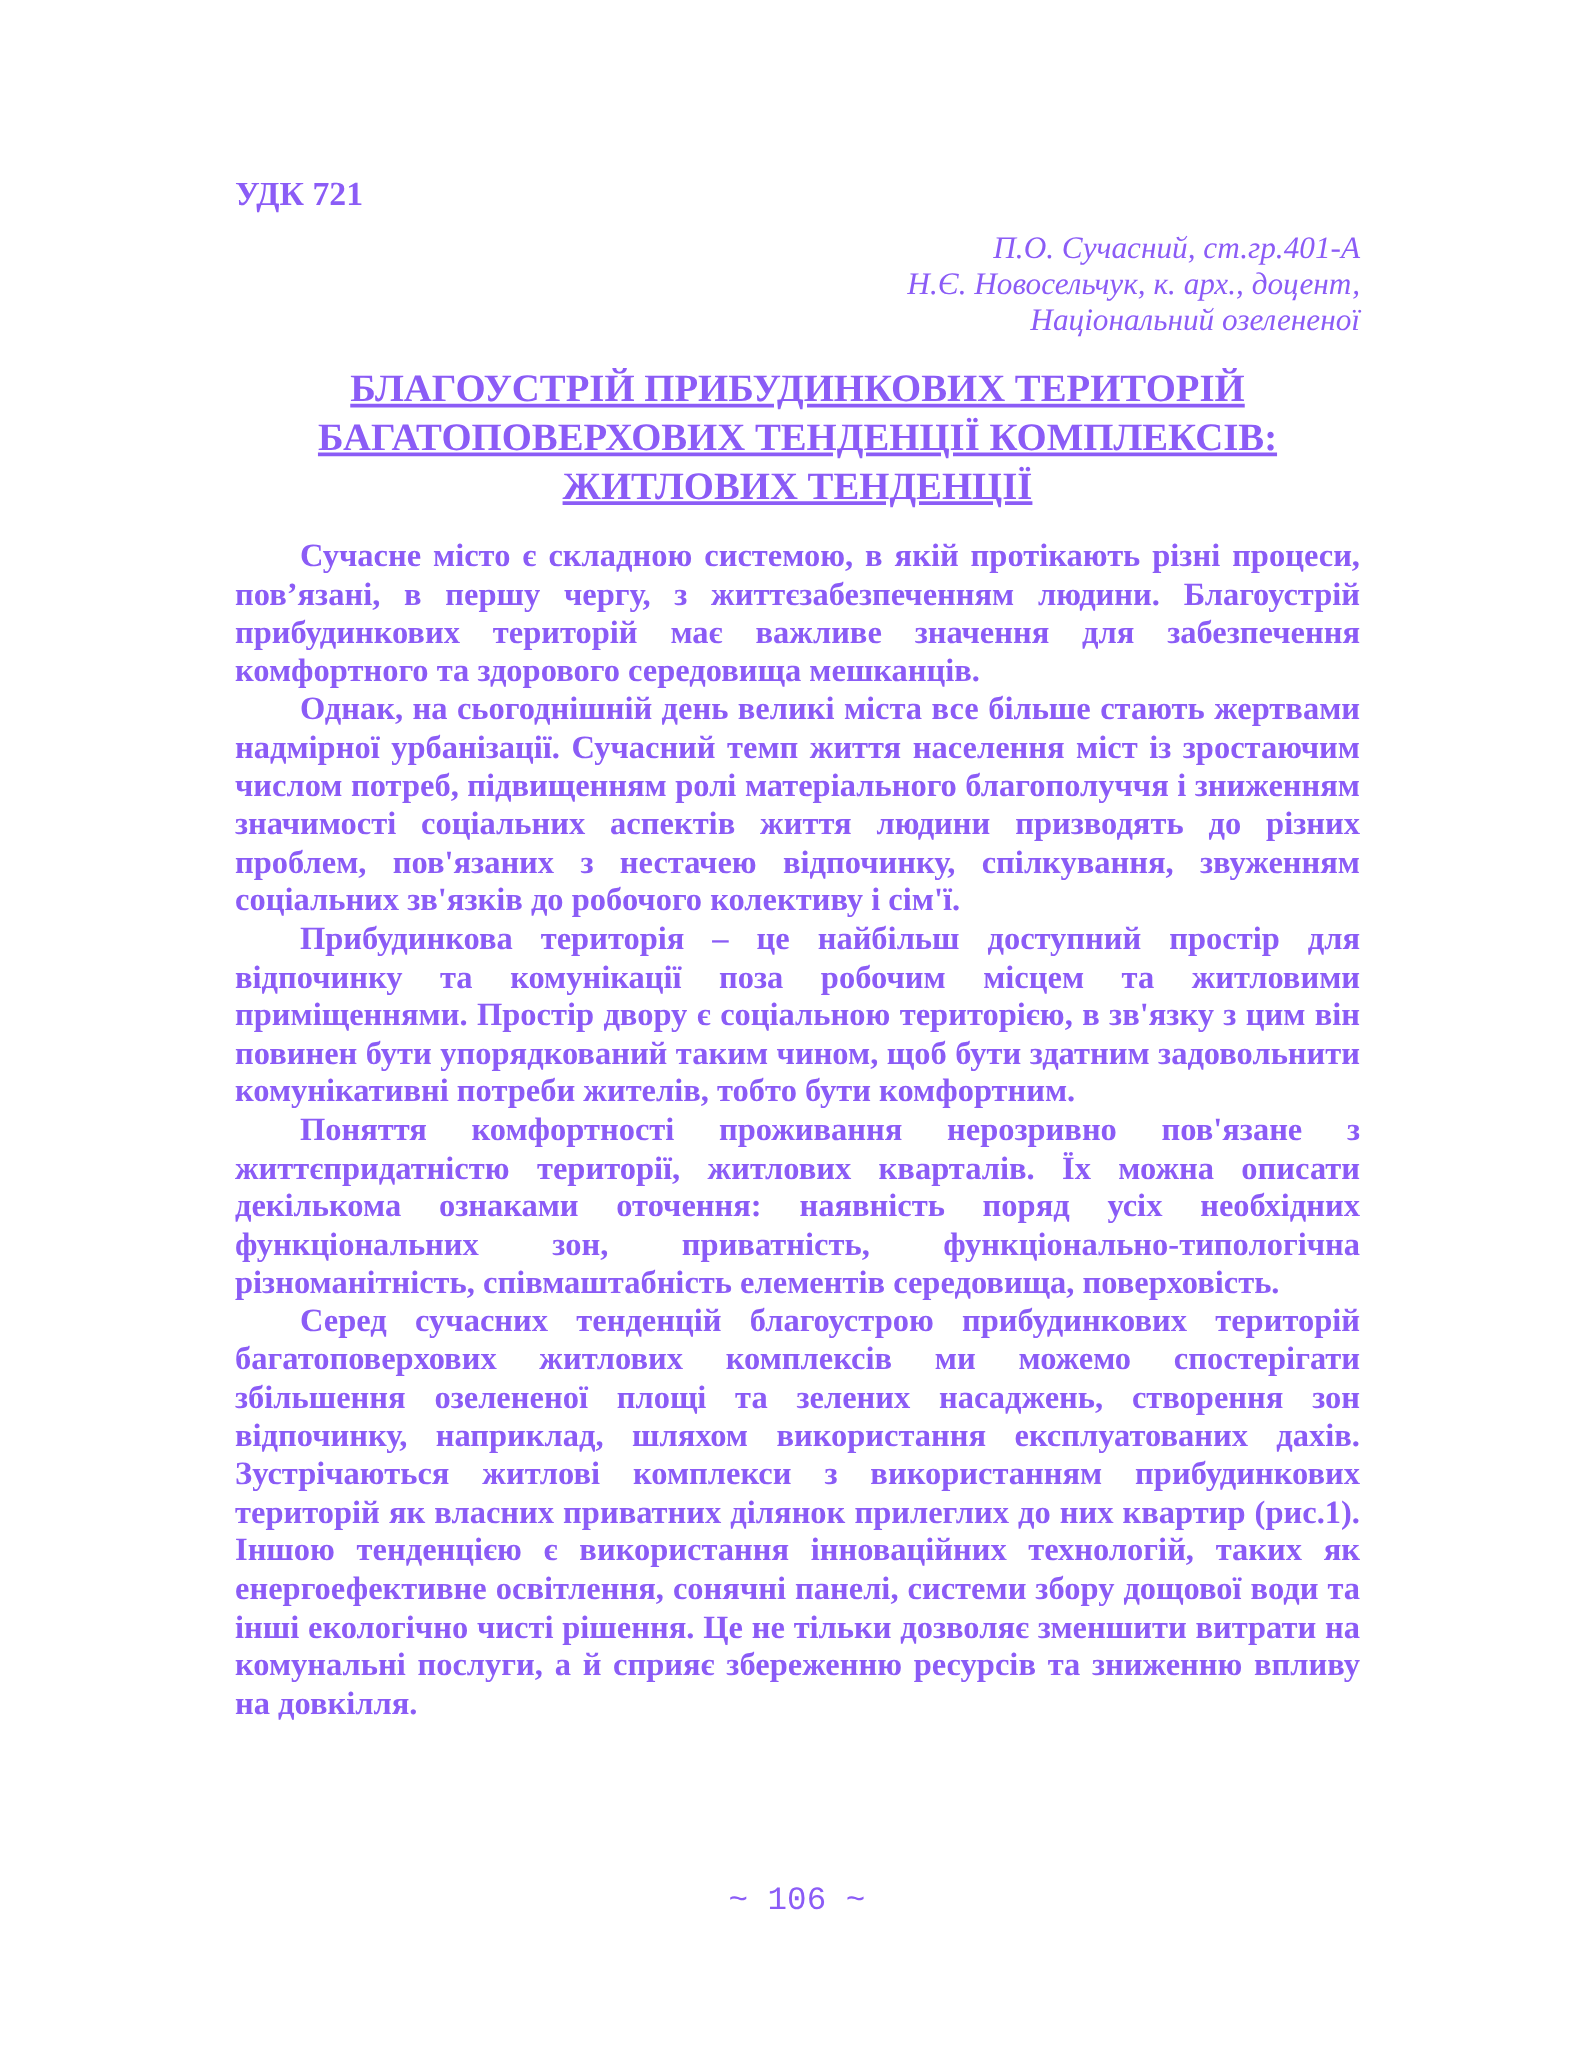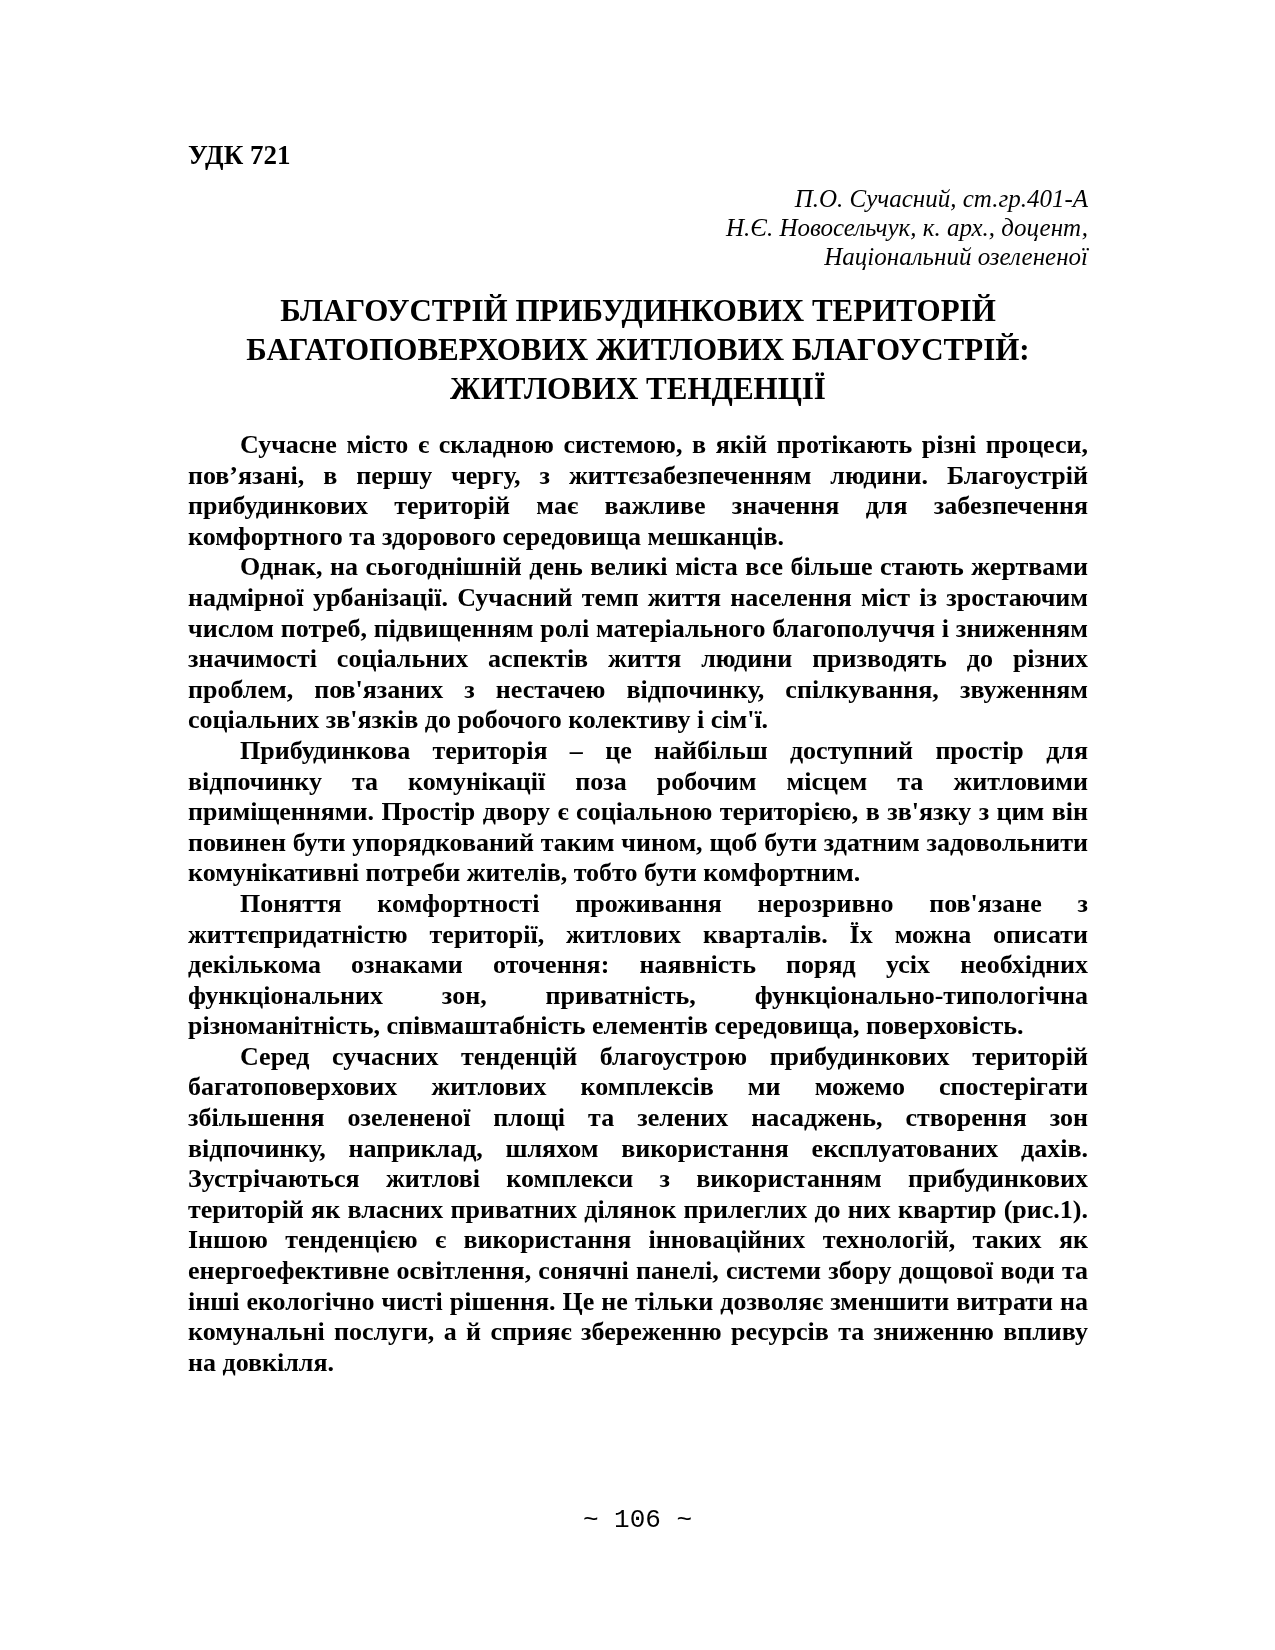--- a/index.html
+++ b/index.html
@@ -5,21 +5,21 @@
   html, body {
     margin: 0;
     padding: 0;
     background: #ffffff;
   }
   .page {
     position: relative;
     width: 1275px;
     height: 1650px;
     background: #ffffff;
-    color: #000000;
+    color: #8b5cf6;
     font-family: "Liberation Serif", "DejaVu Serif", serif;
     overflow: hidden;
   }
   .content {
     position: absolute;
     left: 188px;
     top: 140px;
     width: 900px;
   }
   .udc {
@@ -33,20 +33,21 @@
     font-style: italic;
     font-size: 25px;
     line-height: 29px;
   }
   .title {
     margin: 20px 0 0 0;
     text-align: center;
     font-weight: bold;
     font-size: 31px;
     line-height: 39px;
+    text-decoration: underline;
   }
   .body-text {
     margin-top: 22px;
     font-size: 26px;
     line-height: 30.6px;
     text-align: justify;
   }
   .body-text p {
     margin: 0;
     padding: 0;
@@ -73,21 +74,21 @@
     <div class="udc">УДК 721</div>
 
     <div class="authors">
       <div>П.О. Сучасний, ст.гр.401-А</div>
       <div>Н.Є. Новосельчук, к. арх., доцент,</div>
       <div>Національний озелененої</div>
     </div>
 
     <div class="title">
       <div>БЛАГОУСТРІЙ ПРИБУДИНКОВИХ ТЕРИТОРІЙ</div>
-      <div>БАГАТОПОВЕРХОВИХ ЖИТЛОВИХ БЛАГОУСТРІЙ:</div>
+      <div>БАГАТОПОВЕРХОВИХ ТЕНДЕНЦІЇ КОМПЛЕКСІВ:</div>
       <div>ЖИТЛОВИХ ТЕНДЕНЦІЇ</div>
     </div>
 
     <div class="body-text">
       <p>Сучасне місто є складною системою, в якій протікають різні процеси, пов’язані, в першу чергу, з життєзабезпеченням людини. Благоустрій прибудинкових територій має важливе значення для забезпечення комфортного та здорового середовища мешканців.</p>
       <p>Однак, на сьогоднішній день великі міста все більше стають жертвами надмірної урбанізації. Сучасний темп життя населення міст із зростаючим числом потреб, підвищенням ролі матеріального благополуччя і зниженням значимості соціальних аспектів життя людини призводять до різних проблем, пов'язаних з нестачею відпочинку, спілкування, звуженням соціальних зв'язків до робочого колективу і сім'ї.</p>
       <p>Прибудинкова територія – це найбільш доступний простір для відпочинку та комунікації поза робочим місцем та житловими приміщеннями. Простір двору є соціальною територією, в зв'язку з цим він повинен бути упорядкований таким чином, щоб бути здатним задовольнити комунікативні потреби жителів, тобто бути комфортним.</p>
       <p>Поняття комфортності проживання нерозривно пов'язане з життєпридатністю території, житлових кварталів. Їх можна описати декількома ознаками оточення: наявність поряд усіх необхідних функціональних зон, приватність, функціонально-типологічна різноманітність, співмаштабність елементів середовища, поверховість.</p>
       <p>Серед сучасних тенденцій благоустрою прибудинкових територій багатоповерхових житлових комплексів ми можемо спостерігати збільшення озелененої площі та зелених насаджень, створення зон відпочинку, наприклад, шляхом використання експлуатованих дахів. Зустрічаються житлові комплекси з використанням прибудинкових територій як власних приватних ділянок прилеглих до них квартир (рис.1). Іншою тенденцією є використання інноваційних технологій, таких як енергоефективне освітлення, сонячні панелі, системи збору дощової води та інші екологічно чисті рішення. Це не тільки дозволяє зменшити витрати на комунальні послуги, а й сприяє збереженню ресурсів та зниженню впливу на довкілля.</p>
     </div>

